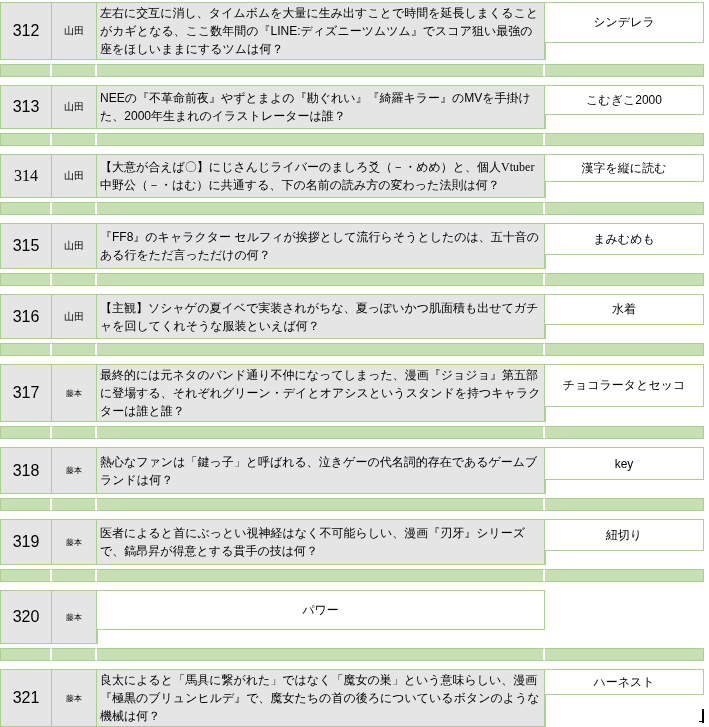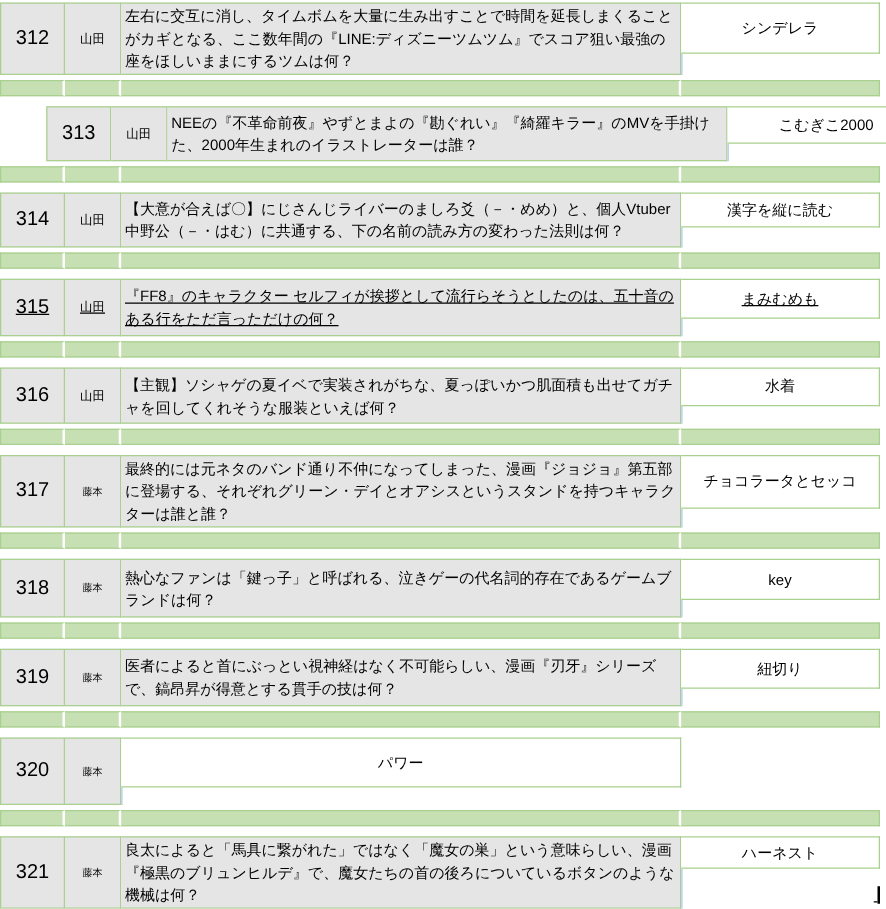--- a/index.html
+++ b/index.html
@@ -88,51 +88,51 @@
         <div class="answer-cell" style="height:41px">シンデレラ</div>
         <div class="answer-below"></div>
       </div>
     </div>
     <div class="sep">
       <div class="sep-cell first"></div>
       <div class="sep-cell"></div>
       <div class="sep-cell"></div>
       <div class="sep-cell last"></div>
     </div>
-    <div class="block" style="min-height: 44px; padding-left: 37px;">
+    <div class="block" style="min-height: 44px;">
       <div class="cell num">313</div>
       <div class="cell name ">山田</div>
       <div class="cell question">NEEの『不革命前夜』やずとまよの『勘ぐれい』『綺羅キラー』のMVを手掛けた、2000年生まれのイラストレーターは誰？</div>
       <div class="answer-col">
         <div class="answer-cell" style="height:30px">こむぎこ2000</div>
         <div class="answer-below"></div>
       </div>
     </div>
     <div class="sep">
       <div class="sep-cell first"></div>
       <div class="sep-cell"></div>
       <div class="sep-cell"></div>
       <div class="sep-cell last"></div>
     </div>
-    <div class="block" style="min-height: 44px;">
+    <div class="block" style="min-height: 44px; font-family: Liberation Serif, serif;">
       <div class="cell num">314</div>
       <div class="cell name ">山田</div>
       <div class="cell question">【大意が合えば〇】にじさんじライバーのましろ爻（－・めめ）と、個人Vtuber中野公（－・はむ）に共通する、下の名前の読み方の変わった法則は何？</div>
       <div class="answer-col">
         <div class="answer-cell" style="height:28px">漢字を縦に読む</div>
         <div class="answer-below"></div>
       </div>
     </div>
     <div class="sep">
       <div class="sep-cell first"></div>
       <div class="sep-cell"></div>
       <div class="sep-cell"></div>
       <div class="sep-cell last"></div>
     </div>
-    <div class="block" style="min-height: 46px; text-decoration: underline;">
+    <div class="block" style="min-height: 46px;">
       <div class="cell num">315</div>
       <div class="cell name ">山田</div>
       <div class="cell question">『FF8』のキャラクター セルフィが挨拶として流行らそうとしたのは、五十音のある行をただ言っただけの何？</div>
       <div class="answer-col">
         <div class="answer-cell" style="height:32px">まみむめも</div>
         <div class="answer-below"></div>
       </div>
     </div>
     <div class="sep">
       <div class="sep-cell first"></div>

